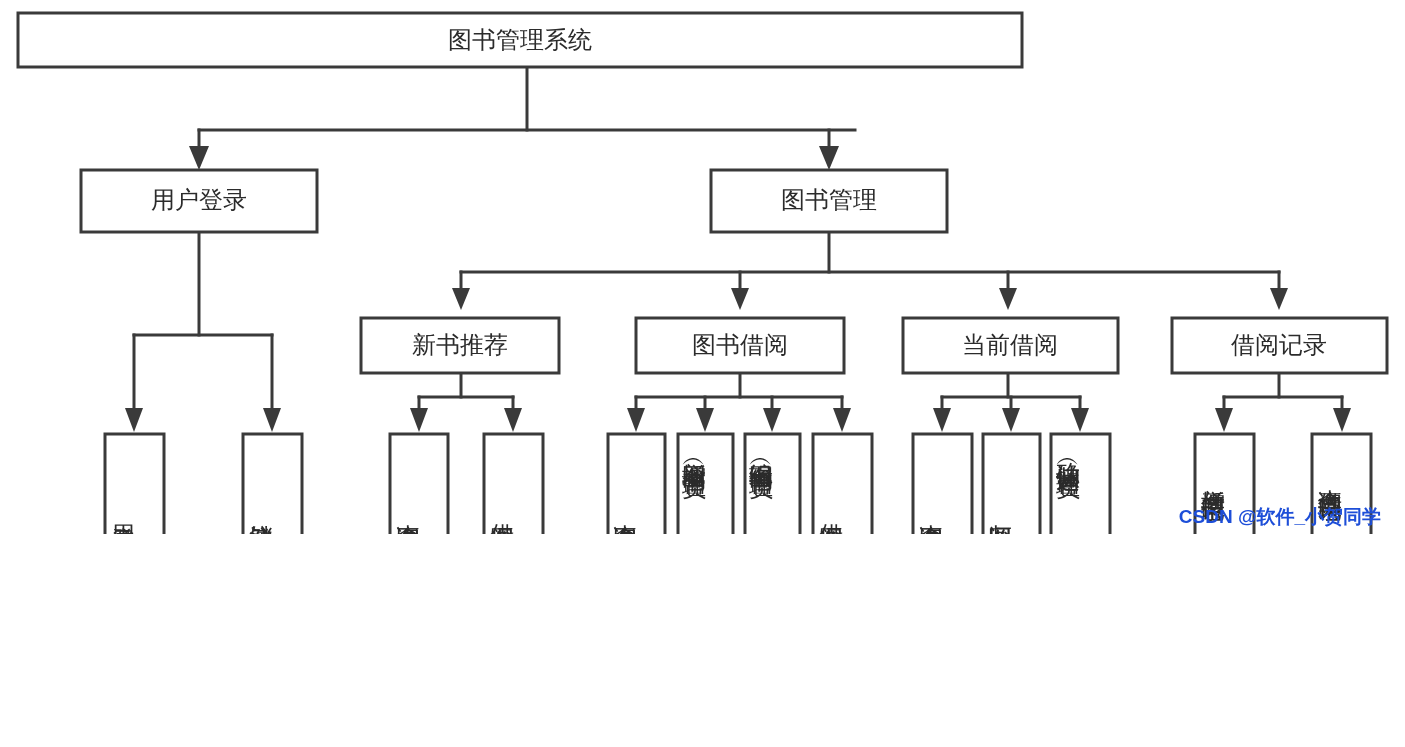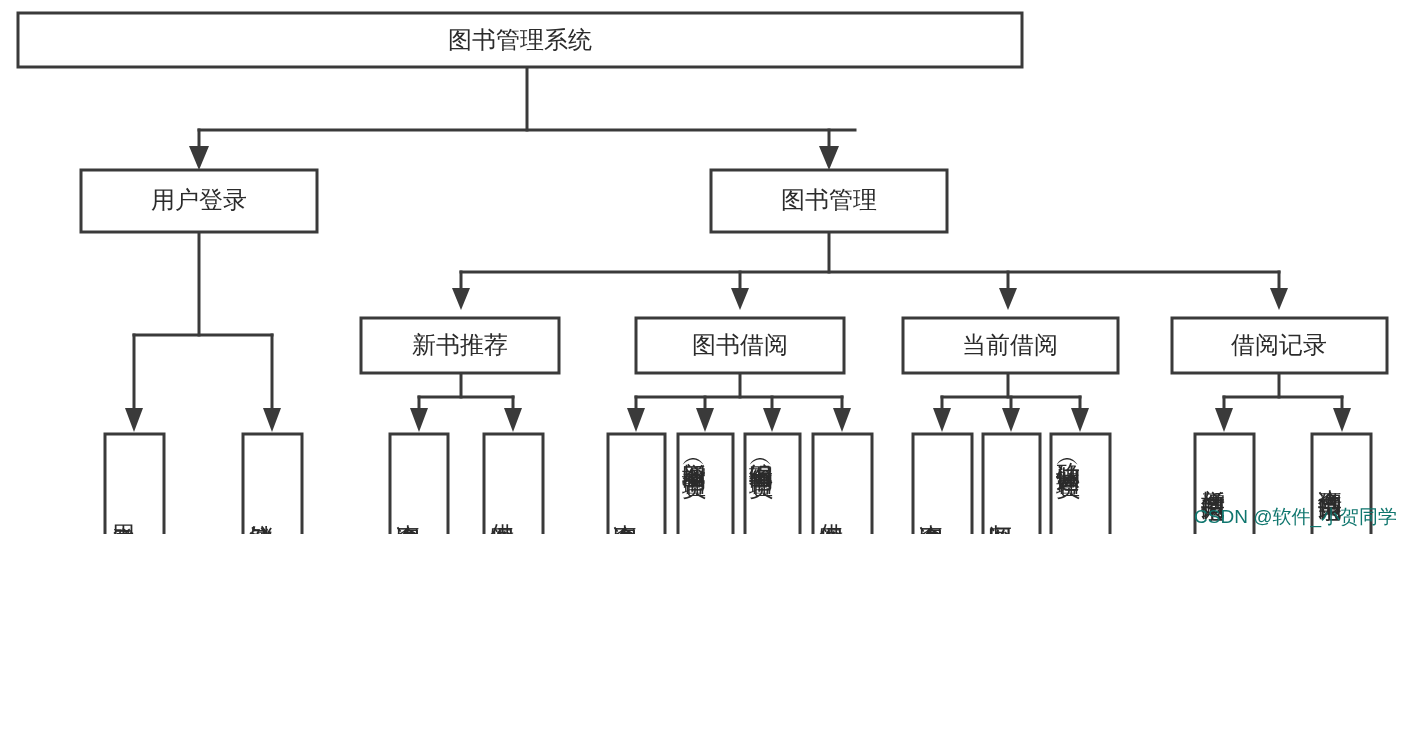--- a/index.html
+++ b/index.html
@@ -54,26 +54,27 @@
     color: #2b2b2b;
     writing-mode: vertical-rl;
     text-orientation: upright;
     letter-spacing: 2px;
     line-height: 1;
     white-space: nowrap;
     pointer-events: none;
   }
   .watermark {
     position: absolute;
-    right: 8px;
+    right: 24px;
     bottom: 4px;
     font-family: "Liberation Sans", "DejaVu Sans", sans-serif;
     font-size: 19px;
-    color: #0f766e;
+    color: #1d4ed8;
     white-space: nowrap;
+    font-weight: bold;
   }
 </style>
 </head>
 <body>
 
 <div id="diagram-root">
 
   <svg id="flow-svg" viewBox="0 0 1405 747">
 
     <g>

